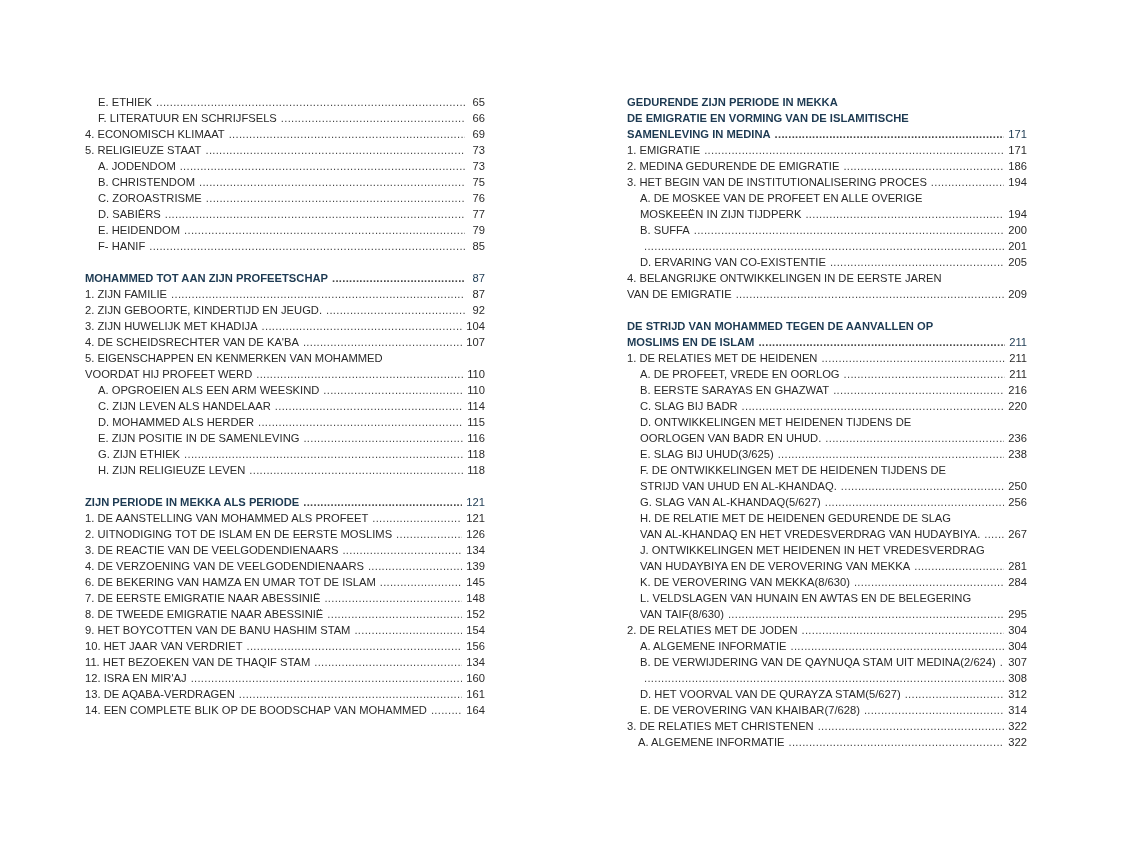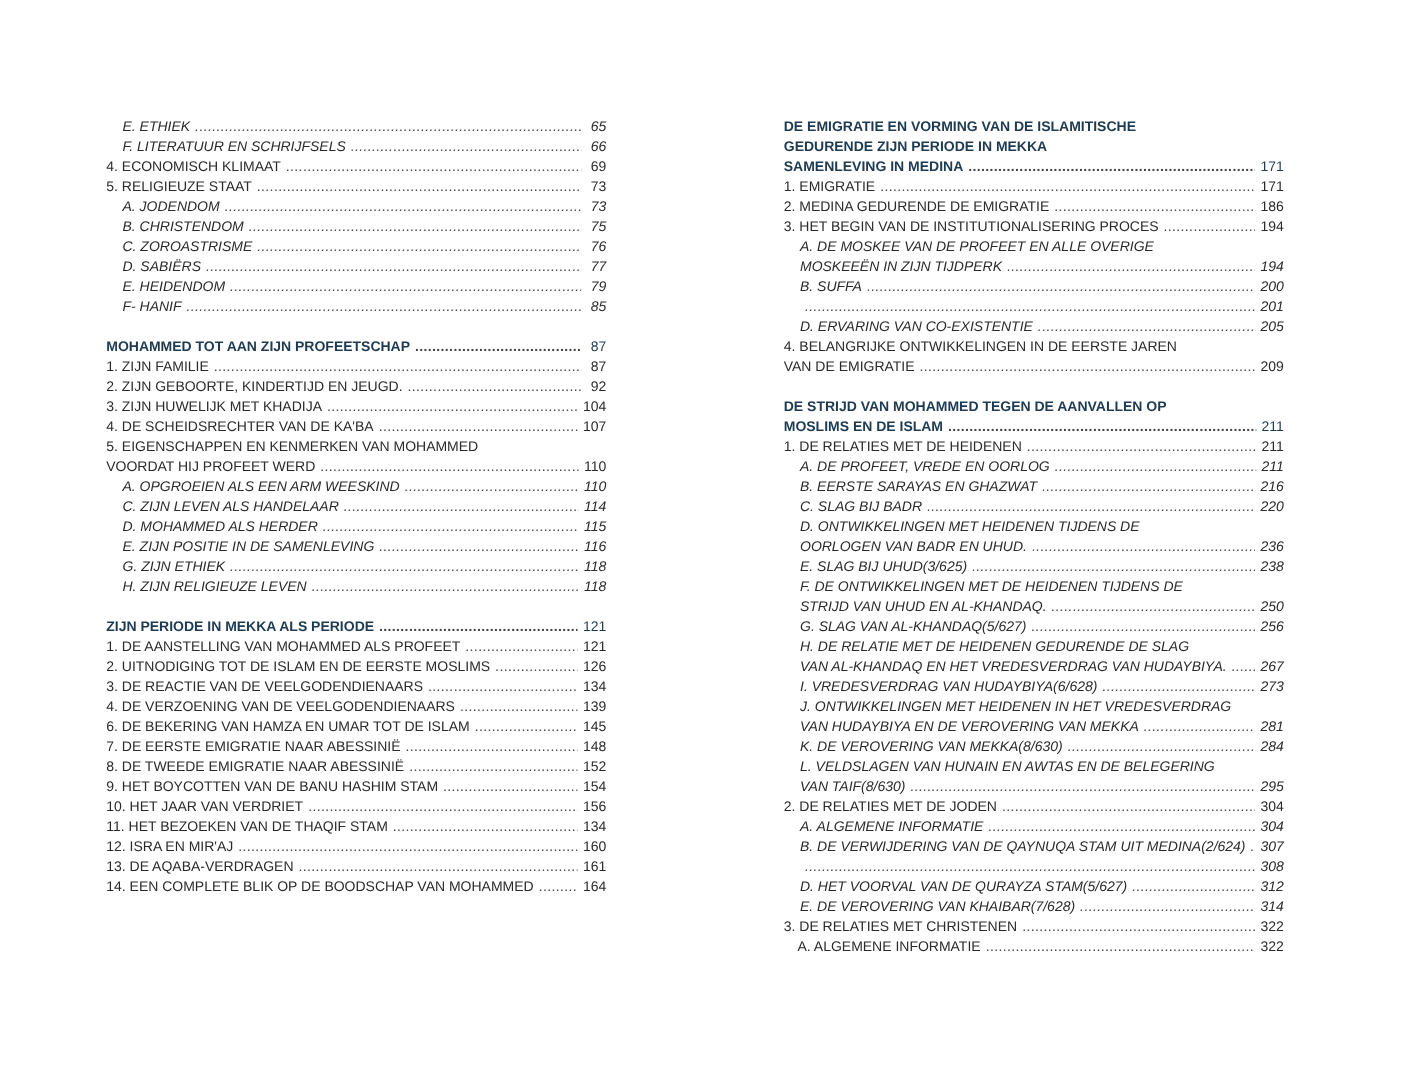--- a/index.html
+++ b/index.html
@@ -2,21 +2,21 @@
 <html><head>
 <meta charset="utf-8">
 <style>
   html, body { margin: 0; padding: 0; background: #ffffff; }
   body { width: 1121px; height: 855px; position: relative; overflow: hidden;
          font-family: "Liberation Sans", sans-serif; color: #2a2a2a; }
   .col { position: absolute; top: 94px; }
   .col.left { left: 85px; width: 400px; }
   .col.right { left: 627px; width: 400px; }
   .row { height: 16px; line-height: 16px; font-size: 11.2px; display: flex; white-space: nowrap; }
-  .row.indent { padding-left: 13px; font-style: italic; }
+  .row.indent { padding-left: 13px; }
   .row.indent2 { padding-left: 11px; }
   .row .lbl { flex: 0 0 auto; }
   .row .dots { flex: 1 1 auto; overflow: hidden; margin: 0 4px; color: #444; }
   .row .dots::before { content: "..........................................................................................................................................................................................................................................."; letter-spacing: 0.3px; }
   .row .pg { flex: 0 0 auto; min-width: 16px; text-align: right; }
   .row.head { font-weight: bold; color: #1d3a52; }
   .row.head .pg { font-weight: normal; }
   .gap { height: 16px; }
 </style>
 </head>
@@ -205,24 +205,24 @@
     </div>
   <div class="row">
       <span class="lbl">14. EEN COMPLETE BLIK OP DE BOODSCHAP VAN MOHAMMED</span>
       <span class="dots"></span>
       <span class="pg">164</span>
     </div>
 </div>
 
 <div class="col right">
   <div class="row head nopg">
+      <span class="lbl">GEDURENDE ZIJN PERIODE IN MEKKA</span>
+    </div>
+  <div class="row head nopg">
       <span class="lbl">DE EMIGRATIE EN VORMING VAN DE ISLAMITISCHE</span>
-    </div>
-  <div class="row head nopg">
-      <span class="lbl">GEDURENDE ZIJN PERIODE IN MEKKA</span>
     </div>
   <div class="row head">
       <span class="lbl">SAMENLEVING IN MEDINA</span>
       <span class="dots"></span>
       <span class="pg">171</span>
     </div>
   <div class="row">
       <span class="lbl">1. EMIGRATIE</span>
       <span class="dots"></span>
       <span class="pg">171</span>
@@ -323,25 +323,20 @@
       <span class="pg">256</span>
     </div>
   <div class="row indent nopg">
       <span class="lbl">H. DE RELATIE MET DE HEIDENEN GEDURENDE DE SLAG</span>
     </div>
   <div class="row indent">
       <span class="lbl">VAN AL-KHANDAQ EN HET VREDESVERDRAG VAN HUDAYBIYA.</span>
       <span class="dots"></span>
       <span class="pg">267</span>
     </div>
-  <div class="row indent">
-      <span class="lbl">I. VREDESVERDRAG VAN HUDAYBIYA(6/628)</span>
-      <span class="dots"></span>
-      <span class="pg">273</span>
-    </div>
   <div class="row indent nopg">
       <span class="lbl">J. ONTWIKKELINGEN MET HEIDENEN IN HET VREDESVERDRAG</span>
     </div>
   <div class="row indent">
       <span class="lbl">VAN HUDAYBIYA EN DE VEROVERING VAN MEKKA</span>
       <span class="dots"></span>
       <span class="pg">281</span>
     </div>
   <div class="row indent">
       <span class="lbl">K. DE VEROVERING VAN MEKKA(8/630)</span>

